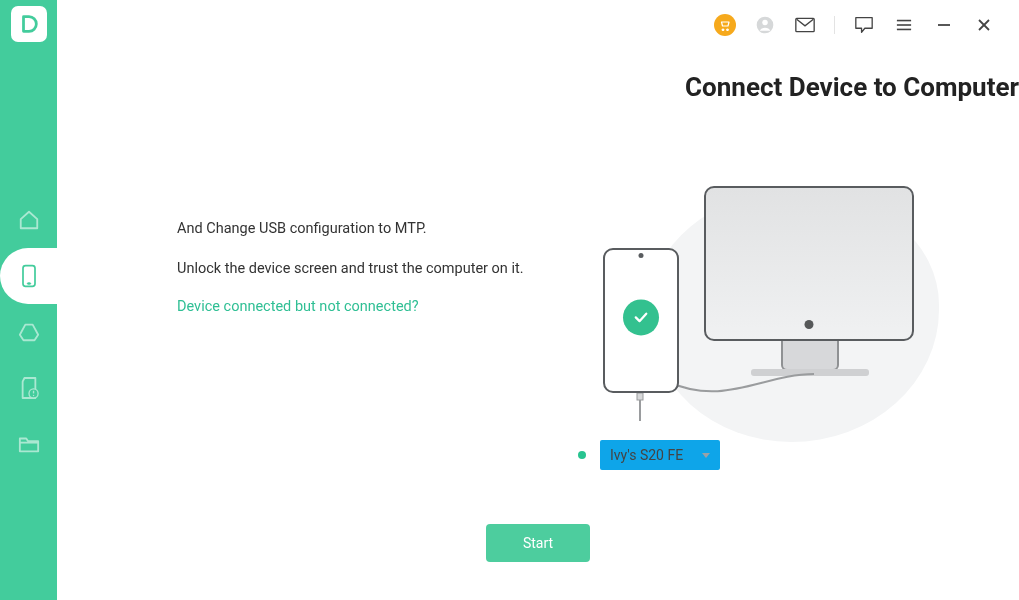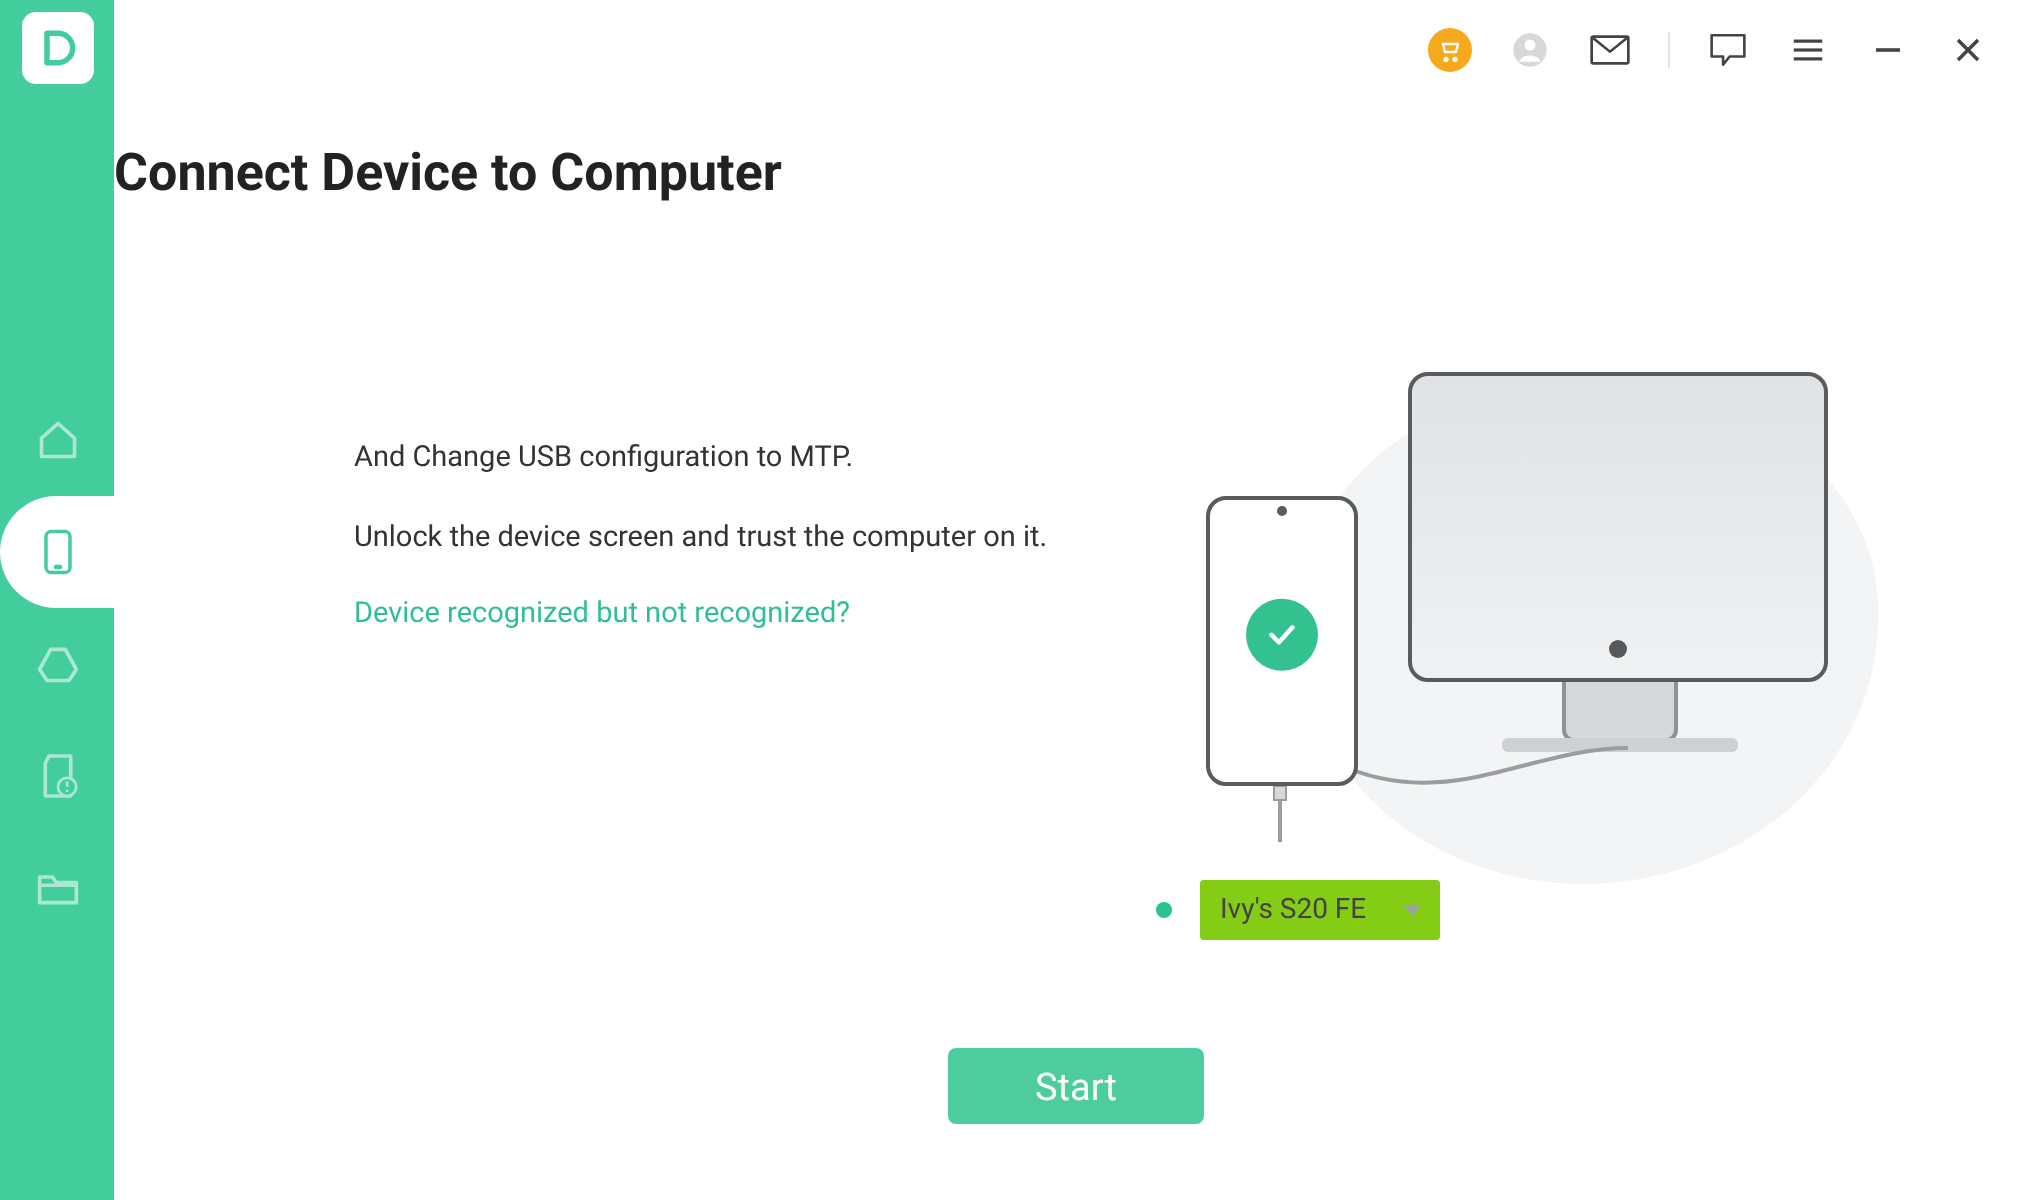--- a/index.html
+++ b/index.html
@@ -21,46 +21,46 @@
   .side-item.active svg path, .side-item.active svg rect { stroke:#43cc9c !important; }
 
   
   .main { flex:1; height:100%; position:relative; }
 
   .titlebar { position:absolute; top:0; right:0; height:42px; display:flex; align-items:center; gap:18px; padding: 8px 24px 0 0; }
   .tb-icon { width:22px; height:22px; display:flex; align-items:center; justify-content:center; cursor:pointer; }
   .tb-sep { width:1px; height:18px; background:#e3e3e3; }
   .cart-badge { width:22px; height:22px; border-radius:50%; background:#f6a91c; display:flex; align-items:center; justify-content:center; }
 
-  .page-title { text-align:left; font-size:26px; font-weight:700; color:#222; margin-top: 72px; }
+  .page-title { text-align:right; font-size:26px; font-weight:700; color:#222; margin-top: 72px; }
 
   .content { display:flex; padding: 70px 60px 0 120px; }
   .left-text { flex: 0 0 400px; padding-top: 46px; }
   .left-text p { font-size:14.5px; color:#333; line-height:1.5; margin-bottom: 18px; }
   .link { color:#2fbf94; font-size:14.5px; cursor:pointer; }
 
   .illus { flex:1; position:relative; height: 280px; }
   .blob { position:absolute; right:20px; top:20px; width:290px; height:250px; background:#f3f4f5; border-radius:50% 48% 52% 50% / 48% 46% 54% 52%; }
   .monitor { position:absolute; right:45px; top:14px; width:210px; height:155px; background:linear-gradient(#e1e2e3,#f0f1f2); border:2px solid #595c5f; border-radius:10px; }
   .monitor::after{ content:""; position:absolute; bottom:10px; left:50%; transform:translateX(-50%); width:9px; height:9px; background:#565859; border-radius:50%; }
   .stand { position:absolute; right:120px; top:169px; width:58px; height:30px; background:#d7d8da; border:2px solid #8f9193; border-top:none; border-radius:0 0 6px 6px; }
   .base { position:absolute; right:90px; top:197px; width:118px; height:7px; background:#cfd0d2; border-radius:3px; }
   .cable { position:absolute; right:145px; top:200px; width:150px; height:40px; }
   .phone { position:absolute; left:26px; top:76px; width:76px; height:145px; background:#fff; border:2px solid #595c5f; border-radius:10px; }
   .phone::before{ content:""; position:absolute; top:3px; left:50%; transform:translateX(-50%); width:5px; height:5px; background:#595c5f; border-radius:50%; }
   .phone-check { position:absolute; top:50%; left:50%; transform:translate(-50%,-60%); width:36px; height:36px; background:#33c18f; border-radius:50%; display:flex; align-items:center; justify-content:center; }
   .phone-cable { position:absolute; left:58px; top:221px; width:10px; height:28px; }
 
   .device-row { position:absolute; bottom:130px; left:50%; transform:translateX(40px); display:flex; align-items:center; gap:14px; }
   .dot { width:8px; height:8px; background:#28c490; border-radius:50%; }
-  .device-select { background:#84cc16; border:none; padding:7px 36px 7px 10px; font-size:14px; color:#444; cursor:pointer; appearance:none; position:relative; border-radius:2px; }
+  .device-select { background:#0ea5e9; border:none; padding:7px 36px 7px 10px; font-size:14px; color:#444; cursor:pointer; appearance:none; position:relative; border-radius:2px; }
   .select-wrap { position:relative; }
   .select-wrap::after{ content:""; position:absolute; right:10px; top:50%; transform:translateY(-40%); border-left:4px solid transparent; border-right:4px solid transparent; border-top:5px solid #9aa1a7; pointer-events:none; }
 
-  .start-btn { position:absolute; bottom:38px; left:50%; transform:translateX(-50%); width:128px; height:38px; background:#4dcd9e; color:#fff; border:none; border-radius:4px; font-size:19px; cursor:pointer; }
+  .start-btn { position:absolute; bottom:38px; left:50%; transform:translateX(-50%); width:104px; height:38px; background:#4dcd9e; color:#fff; border:none; border-radius:4px; font-size:14px; cursor:pointer; }
 </style>
 </head>
 <body>
 
 <div class="app">
 
   <div class="sidebar">
     <div class="logo">
       <svg width="22" height="22" viewBox="0 0 24 24">
         <path d="M6 4 h6 a8 8 0 0 1 0 16 h-6 z" fill="none" stroke="#43cc9c" stroke-width="3" stroke-linejoin="round"></path>
@@ -149,21 +149,21 @@
           </svg>
       </div>
     </div>
 
     <h1 class="page-title">Connect Device to Computer</h1>
 
     <div class="content">
       <div class="left-text">
         <p>And Change USB configuration to MTP.</p>
         <p>Unlock the device screen and trust the computer on it.</p>
-        <div class="link">Device recognized but not recognized?</div>
+        <div class="link">Device connected but not connected?</div>
       </div>
 
       <div class="illus">
         <div class="blob"></div>
         <div class="monitor"></div>
         <div class="stand"></div>
         <div class="base"></div>
         <svg class="cable" viewBox="0 0 150 40">
             <path d="M150 2 C 100 2, 60 35, 5 10" fill="none" stroke="#9a9c9e" stroke-width="2"></path>
           </svg>

